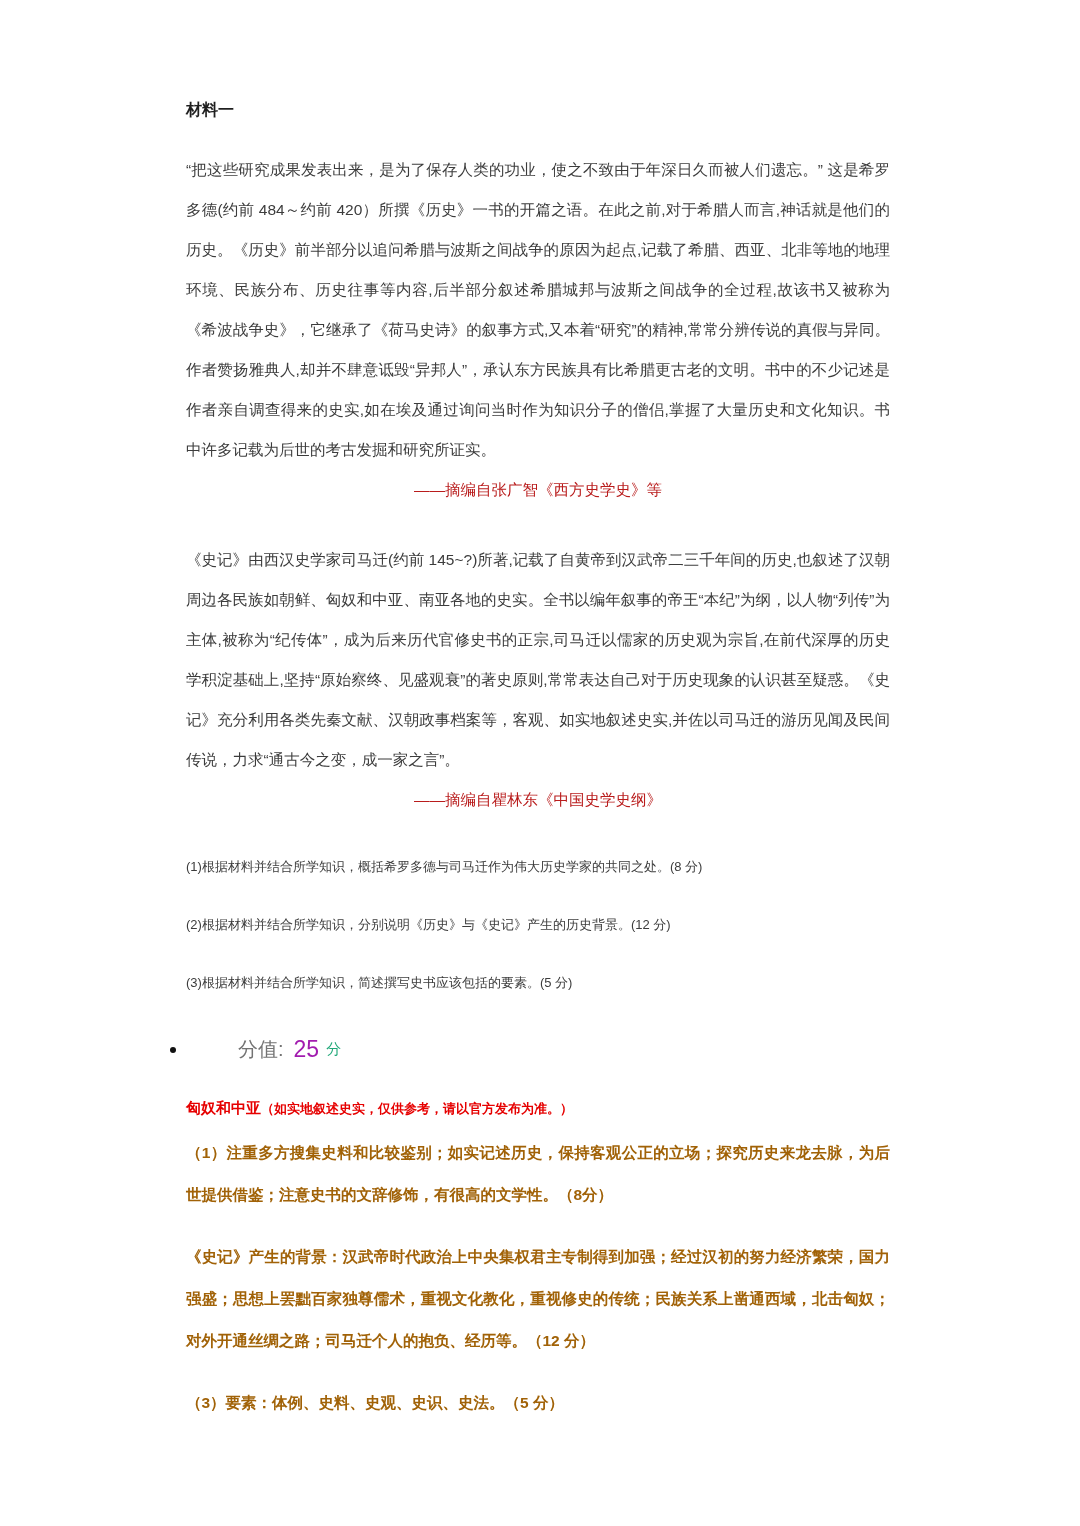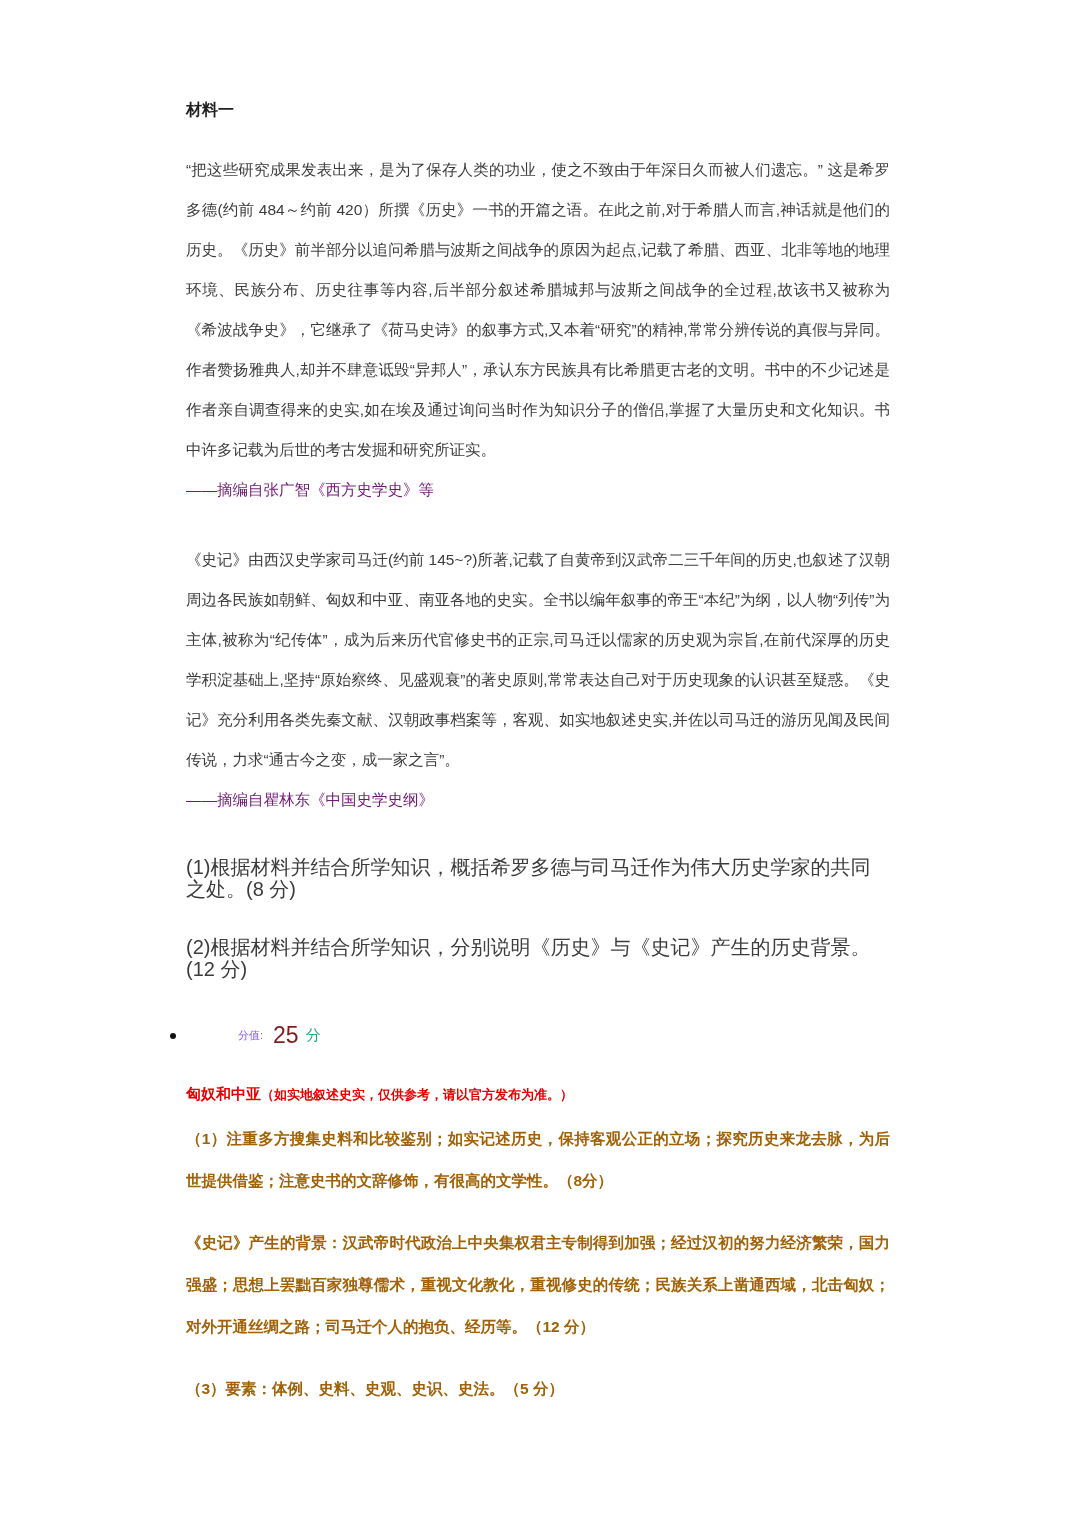--- a/index.html
+++ b/index.html
@@ -24,53 +24,53 @@
     font-size: 15.5px;
     line-height: 40px;
     text-align: justify;
     text-justify: inter-character;
     color: #3c3c3c;
     margin-top: 30px;
   }
   .attribution {
     font-size: 15.5px;
     line-height: 40px;
-    text-align: left;
-    color: #701a75;
+    text-align: center;
+    color: #b91c1c;
   }
   .mat2-heading { margin-top: 28px; }
   .question {
-    font-size: 20px;
+    font-size: 13px;
     line-height: 22px;
     color: #3c3c3c;
     margin-top: 36px;
   }
   .question:first-of-type { margin-top: 40px; }
   .score-row {
     display: flex;
     align-items: center;
     margin-top: 42px;
     margin-left: -16px;
   }
   .bullet {
     width: 6px;
     height: 6px;
     border-radius: 50%;
     background: #111111;
     flex: 0 0 auto;
   }
   .score-label {
     margin-left: 62px;
-    font-size: 11px;
-    color: #8b5cf6;
+    font-size: 20px;
+    color: #737373;
   }
   .score-value {
     margin-left: 10px;
     font-size: 23px;
-    color: #7f1d1d;
+    color: #a21caf;
   }
   .score-unit {
     margin-left: 7px;
     font-size: 15px;
     color: #21a879;
   }
   .answer-header {
     margin-top: 36px;
     color: #e60000;
     font-weight: bold;
@@ -99,20 +99,21 @@
 
   <div class="attribution">——摘编自张广智《西方史学史》等</div>
 
 
   <p class="body-text">《史记》由西汉史学家司马迁(约前 145~?)所著,记载了自黄帝到汉武帝二三千年间的历史,也叙述了汉朝周边各民族如朝鲜、匈奴和中亚、南亚各地的史实。全书以编年叙事的帝王“本纪”为纲，以人物“列传”为主体,被称为“纪传体”，成为后来历代官修史书的正宗,司马迁以儒家的历史观为宗旨,在前代深厚的历史学积淀基础上,坚持“原始察终、见盛观衰”的著史原则,常常表达自己对于历史现象的认识甚至疑惑。《史记》充分利用各类先秦文献、汉朝政事档案等，客观、如实地叙述史实,并佐以司马迁的游历见闻及民间传说，力求“通古今之变，成一家之言”。</p>
 
   <div class="attribution">——摘编自瞿林东《中国史学史纲》</div>
 
   <p class="question">(1)根据材料并结合所学知识，概括希罗多德与司马迁作为伟大历史学家的共同之处。(8 分)</p>
   <p class="question">(2)根据材料并结合所学知识，分别说明《历史》与《史记》产生的历史背景。(12 分)</p>
+  <p class="question">(3)根据材料并结合所学知识，简述撰写史书应该包括的要素。(5 分)</p>
 
   <div class="score-row">
     <span class="bullet"></span>
     <span class="score-label">分值:</span>
     <span class="score-value">25</span>
     <span class="score-unit">分</span>
   </div>
 
   <div class="answer-header">
     <span class="hdr-main">匈奴和中亚</span><span class="hdr-note">（如实地叙述史实，仅供参考，请以官方发布为准。）</span>

